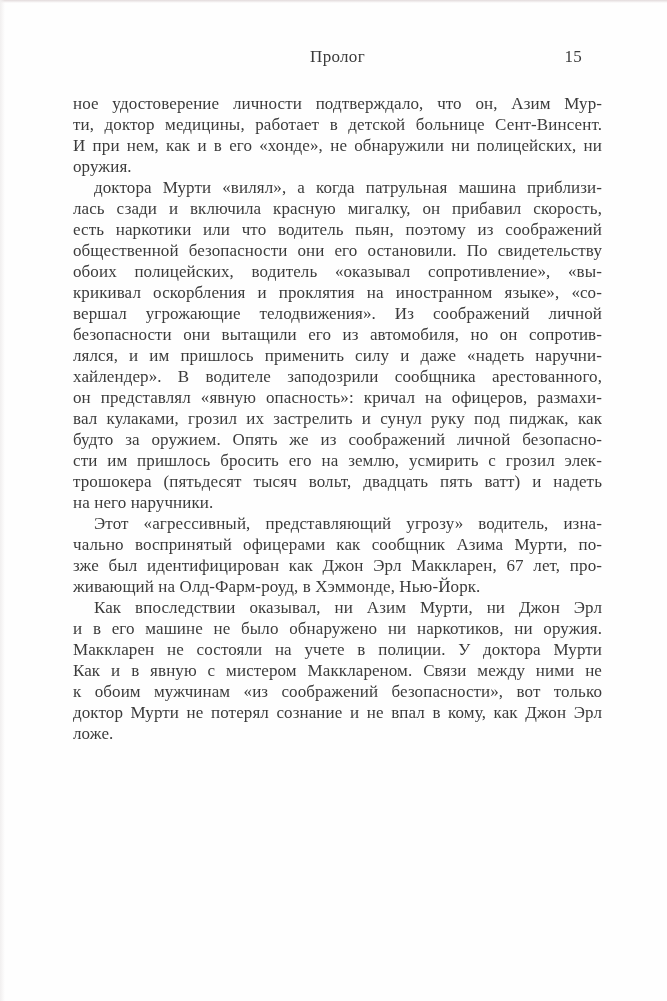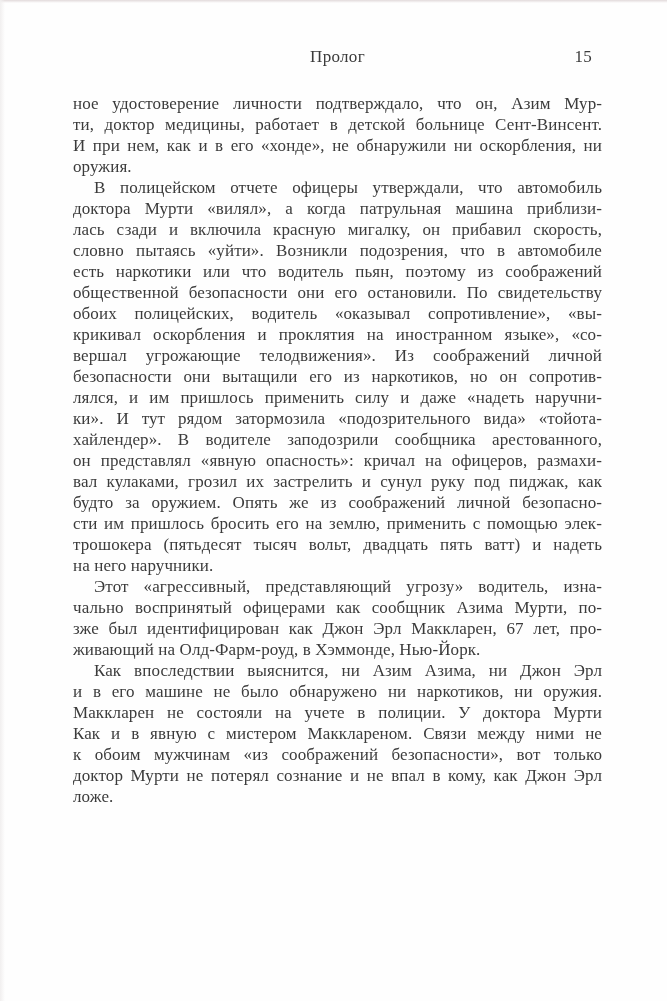--- a/index.html
+++ b/index.html
@@ -43,21 +43,21 @@
     line-height: 21px;
     letter-spacing: 0.3px;
   }
   .chapter-title {
     display: block;
     text-align: center;
   }
   .page-number {
     position: absolute;
     top: 0;
-    right: 10px;
+    right: 20px;
     font-family: Liberation Serif, serif;
   }
   .text-block {
     position: absolute;
     left: 0;
     top: 93px;
     width: 529px;
     font-size: 17px;
     line-height: 21px;
     letter-spacing: 0.1px;
@@ -87,52 +87,49 @@
 
 <div class="page-content">
   <div class="running-header">
     <span class="chapter-title">Пролог</span>
     <span class="page-number">15</span>
   </div>
   <div class="text-block">
       <div class="paragraph">
         <div class="line">ное удостоверение личности подтверждало, что он, Азим Мур-</div>
         <div class="line">ти, доктор медицины, работает в детской больнице Сент-Винсент.</div>
-        <div class="line">И при нем, как и в его «хонде», не обнаружили ни оскорбления, ни</div>
+        <div class="line">И при нем, как и в его «хонде», не обнаружили ни полицейских, ни</div>
         <div class="line last">оружия.</div>
       </div>
       <div class="paragraph p-indent">
-        <div class="line">В полицейском отчете офицеры утверждали, что автомобиль</div>
         <div class="line">доктора Мурти «вилял», а когда патрульная машина приблизи-</div>
         <div class="line">лась сзади и включила красную мигалку, он прибавил скорость,</div>
-        <div class="line">словно пытаясь «уйти». Возникли подозрения, что в автомобиле</div>
         <div class="line">есть наркотики или что водитель пьян, поэтому из соображений</div>
         <div class="line">общественной безопасности они его остановили. По свидетельству</div>
         <div class="line">обоих полицейских, водитель «оказывал сопротивление», «вы-</div>
         <div class="line">крикивал оскорбления и проклятия на иностранном языке», «со-</div>
         <div class="line">вершал угрожающие телодвижения». Из соображений личной</div>
-        <div class="line">безопасности они вытащили его из наркотиков, но он сопротив-</div>
+        <div class="line">безопасности они вытащили его из автомобиля, но он сопротив-</div>
         <div class="line">лялся, и им пришлось применить силу и даже «надеть наручни-</div>
-        <div class="line">ки». И тут рядом затормозила «подозрительного вида» «тойота-</div>
         <div class="line">хайлендер». В водителе заподозрили сообщника арестованного,</div>
         <div class="line">он представлял «явную опасность»: кричал на офицеров, размахи-</div>
         <div class="line">вал кулаками, грозил их застрелить и сунул руку под пиджак, как</div>
         <div class="line">будто за оружием. Опять же из соображений личной безопасно-</div>
-        <div class="line">сти им пришлось бросить его на землю, применить с помощью элек-</div>
+        <div class="line">сти им пришлось бросить его на землю, усмирить с грозил элек-</div>
         <div class="line">трошокера (пятьдесят тысяч вольт, двадцать пять ватт) и надеть</div>
         <div class="line last">на него наручники.</div>
       </div>
       <div class="paragraph p-indent">
         <div class="line">Этот «агрессивный, представляющий угрозу» водитель, изна-</div>
         <div class="line">чально воспринятый офицерами как сообщник Азима Мурти, по-</div>
         <div class="line">зже был идентифицирован как Джон Эрл Маккларен, 67 лет, про-</div>
         <div class="line last">живающий на Олд-Фарм-роуд, в Хэммонде, Нью-Йорк.</div>
       </div>
       <div class="paragraph p-indent">
-        <div class="line">Как впоследствии выяснится, ни Азим Азима, ни Джон Эрл</div>
+        <div class="line">Как впоследствии оказывал, ни Азим Мурти, ни Джон Эрл</div>
         <div class="line">и в его машине не было обнаружено ни наркотиков, ни оружия.</div>
         <div class="line">Маккларен не состояли на учете в полиции. У доктора Мурти</div>
         <div class="line">Как и в явную с мистером Макклареном. Связи между ними не</div>
         <div class="line">к обоим мужчинам «из соображений безопасности», вот только</div>
         <div class="line">доктор Мурти не потерял сознание и не впал в кому, как Джон Эрл</div>
         <div class="line last">ложе.</div>
       </div>
     </div>
 </div>
 

